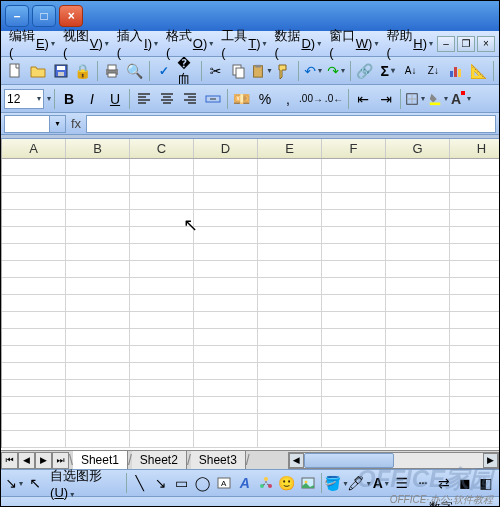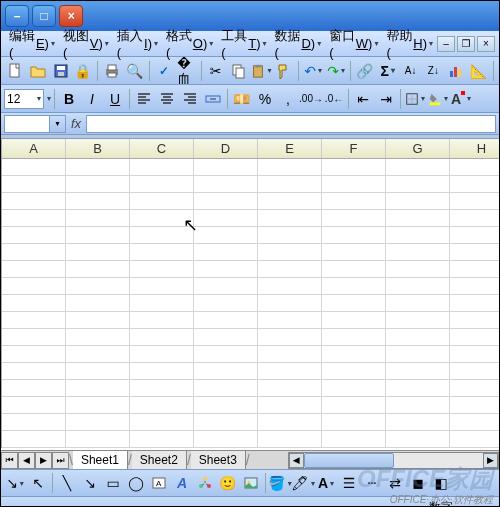--- a/index.html
+++ b/index.html
@@ -17,21 +17,21 @@
 .mdibtn { width:18px; height:16px; background:linear-gradient(#e8f0ff,#c0d4f0); border:1px solid #8aa; display:flex; align-items:center; justify-content:center; font-size:10px; cursor:pointer; }
 .toolbar { height:28px; background:linear-gradient(#c8ddf9,#a8c5f0); border-bottom:1px solid #7a9cc8; display:flex; align-items:center; padding:0 3px; gap:1px; overflow:hidden; }
 .tbtn { width:22px; height:22px; display:flex; align-items:center; justify-content:center; font-size:14px; cursor:pointer; border:1px solid transparent; border-radius:3px; }
 .sep { width:1px; height:20px; background:#8aa; margin:0 2px; }
 .tbtn svg { width:16px; height:16px; }
 .fontsize { display:flex; align-items:center; background:#fff; border:1px solid #7a9cc8; height:20px; padding:0 2px; font-size:12px; }
 .fontsize input { width:28px; border:none; outline:none; font-size:12px; }
 .formulabar { height:22px; background:linear-gradient(#c8ddf9,#a8c5f0); border-bottom:1px solid #7a9cc8; display:flex; align-items:center; padding:0 3px; }
 .namebox { width:62px; height:18px; background:#fff; border:1px solid #7a9cc8; display:flex; align-items:center; font-size:12px; padding:0 4px; position:relative; }
 .namebox .dp { position:absolute; right:0; top:0; width:16px; height:100%; background:linear-gradient(#c8ddf9,#a8c5f0); border-left:1px solid #7a9cc8; display:flex; align-items:center; justify-content:center; font-size:8px; }
-.fx { width:20px; text-align:center; font-style:italic; font-size:13px; color:#444; }
+.fx { width:20px; text-align:center; font-size:13px; color:#444; }
 .fxinput { flex:1; height:18px; background:#fff; border:1px solid #7a9cc8; font-size:12px; padding:0 4px; }
 .docshell { height:4px; background:#b8c8e0; border-bottom:1px solid #7a9cc8; }
 .gridwrap { position:relative; height:311px; background:#fff; }
 .colhdrs { display:flex; height:20px; background:linear-gradient(#f8f8e8,#e8e8c8); border-bottom:1px solid #aaa; }
 .selall { width:14px; border-right:1px solid #aaa; background:linear-gradient(#f8f8e8,#e8e8c8); }
 .ch { border-right:1px solid #ccc; display:flex; align-items:center; justify-content:center; font-size:13px; color:#333; font-family:Arial; }
 .rows { display:flex; }
 .rowhdrs { width:14px; background:linear-gradient(90deg,#f8f8e8,#e8e8c8); border-right:1px solid #aaa; }
 .rh { height:17px; border-bottom:1px solid #ccc; }
 .cells { flex:1; position:relative; }
@@ -461,20 +461,21 @@
   <div class="hscroll">
     <div class="ab" style="left:0">◀</div>
     <div class="thumb"></div>
     <div class="ab" style="right:0">▶</div>
   </div>
 </div>
 
 <div class="drawbar">
   <div class="tbtn">↘<span class="drop">▾</span></div>
   <div class="tbtn">↖</div>
+  <span class="txtlbl"><span>自选图形</span>(<u>U</u>)<span class="drop">▾</span></span>
   <div class="sep"></div>
   <div class="tbtn">╲</div>
   <div class="tbtn">↘</div>
   <div class="tbtn">▭</div>
   <div class="tbtn">◯</div>
   <div class="tbtn">
       <svg viewBox="0 0 16 16">
         <rect x="2" y="3" width="12" height="10" fill="#fff" stroke="#666"></rect>
         <text x="5" y="11" font-size="8">A</text>
       </svg>

